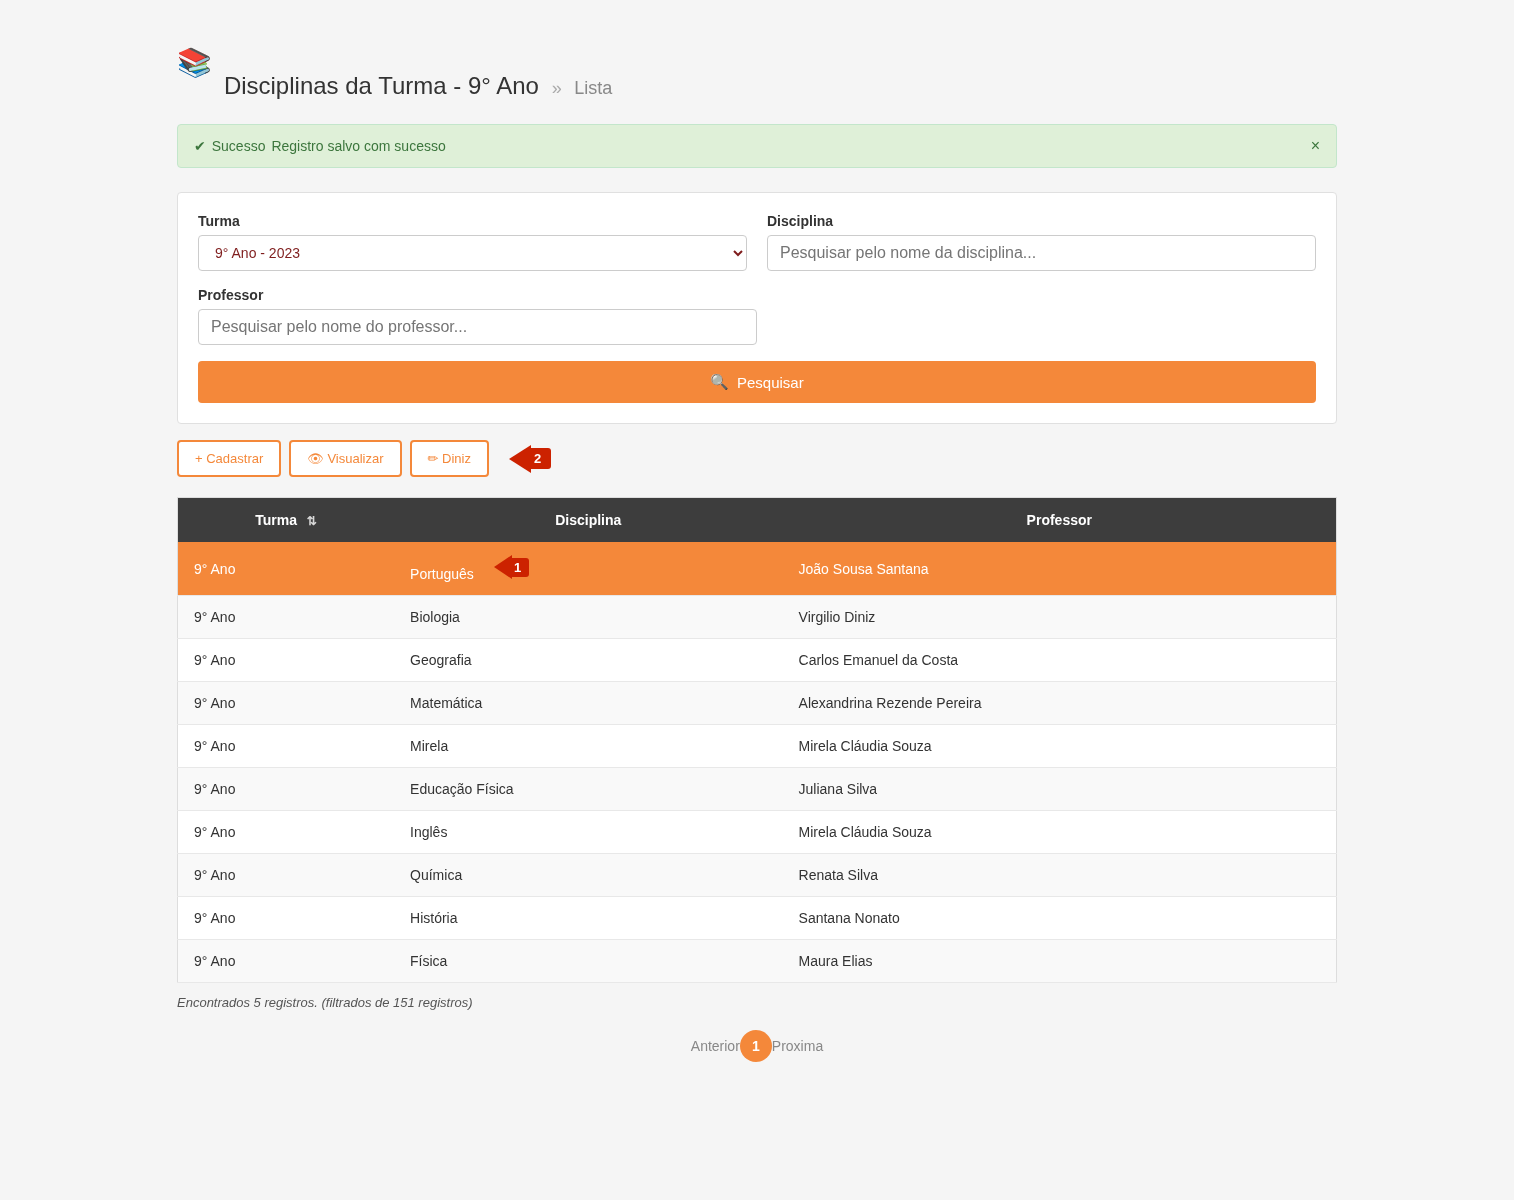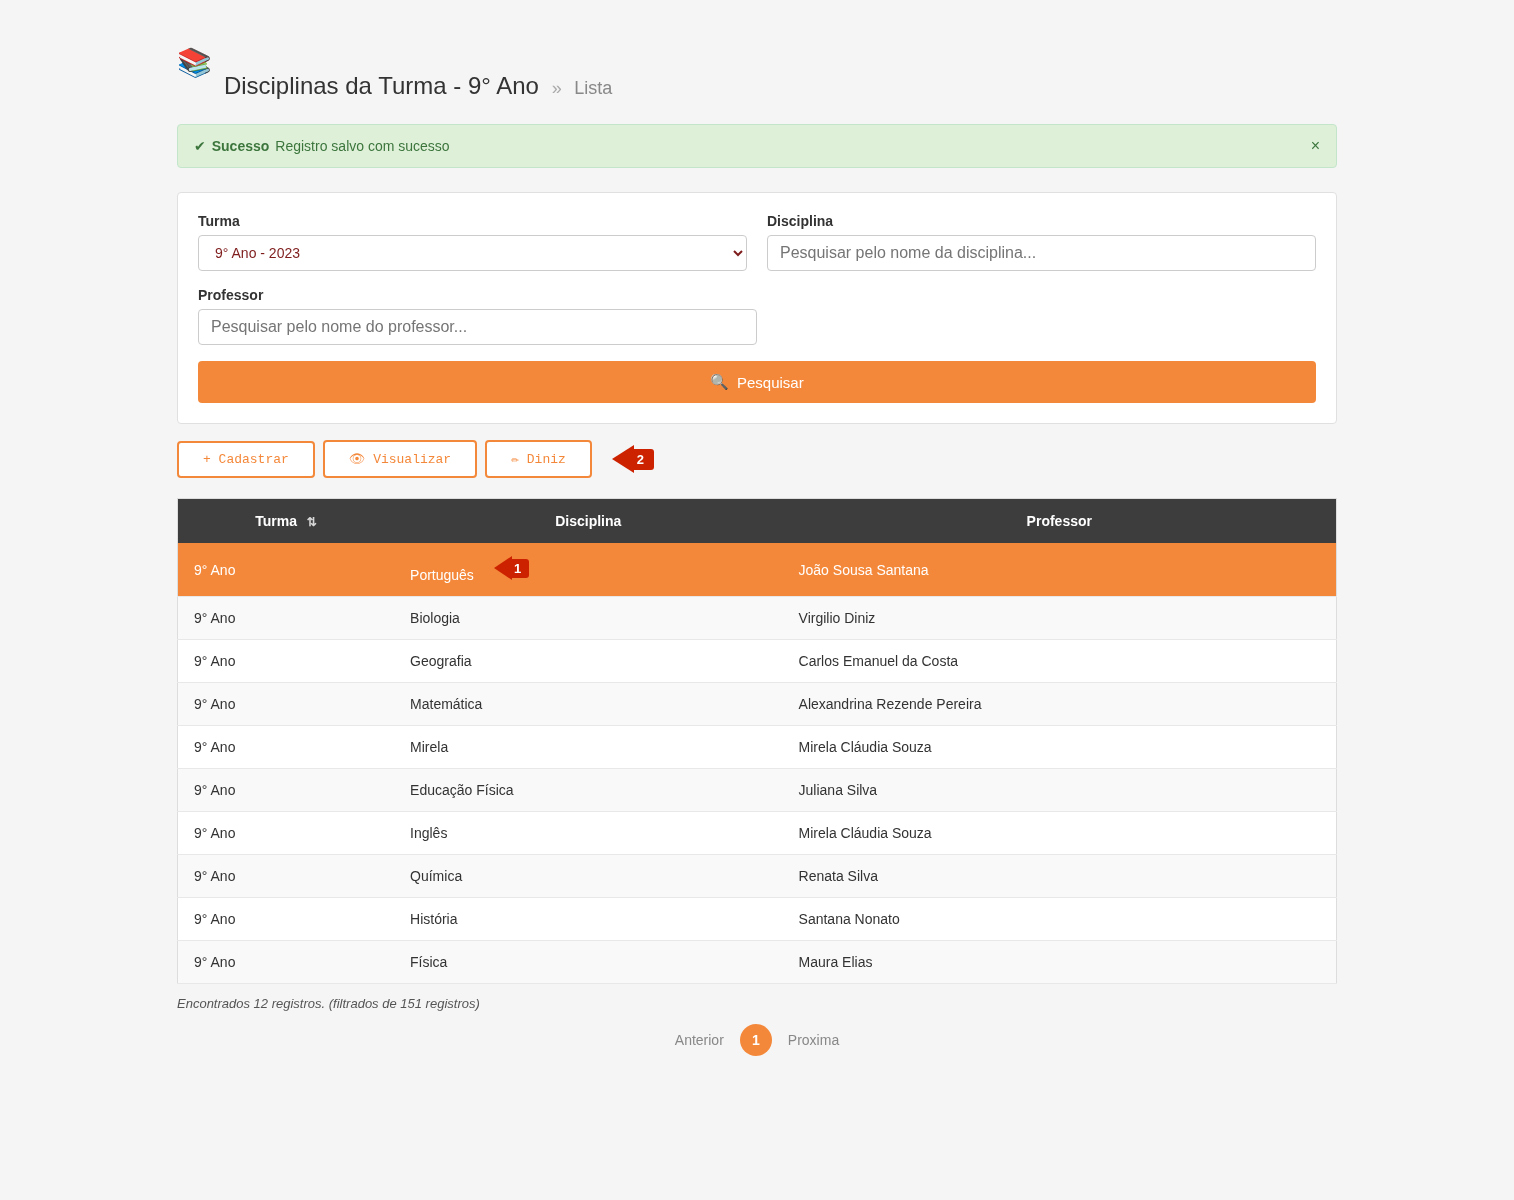--- a/index.html
+++ b/index.html
@@ -50,21 +50,21 @@
       display: flex;
       align-items: center;
       justify-content: space-between;
     }
     .alert-success .alert-text {
       display: flex;
       align-items: center;
       gap: 6px;
     }
     .alert-success .alert-bold {
-      font-weight: bold;
+      font-weight: normal;
     }
     .alert-close {
       cursor: pointer;
       color: #3c763d;
       font-size: 16px;
       background: none;
       border: none;
       padding: 0;
     }
     .filter-section {
@@ -124,32 +124,31 @@
       gap: 8px;
       margin-top: 4px;
     }
     .action-buttons {
       display: flex;
       gap: 8px;
       margin-bottom: 20px;
       align-items: center;
     }
     .btn-action {
-      padding: 9px 24px;
+      padding: 9px 16px;
       border: 2px solid #f4883a;
       background: #fff;
       color: #f4883a;
       border-radius: 4px;
       cursor: pointer;
       font-size: 13px;
       display: flex;
       align-items: center;
       gap: 6px;
       white-space: nowrap;
-      font-family: Liberation Mono, monospace;
     }
     .data-table {
       width: 100%;
       border-collapse: collapse;
       background: #fff;
       border: 1px solid #ddd;
     }
     .data-table thead tr {
       background: #3d3d3d;
       color: #fff;
@@ -185,22 +184,22 @@
       font-size: 13px;
       color: #555;
     }
     .table-footer-info span {
       font-style: italic;
     }
     .pagination {
       display: flex;
       align-items: center;
       justify-content: center;
-      gap: 16px;
-      margin-top: 13px;
+      gap: 0;
+      margin-top: 20px;
     }
     .pagination-btn {
       color: #888;
       font-size: 14px;
       cursor: pointer;
       background: none;
       border: none;
     }
     .pagination-current {
       width: 32px;
@@ -370,21 +369,21 @@
         </tr>
         <tr>
           <td>9° Ano</td>
           <td>Física</td>
           <td>Maura Elias</td>
         </tr>
       </tbody>
   </table>
 
   <div class="table-footer-info">
-    <span>Encontrados 12 registros.</span>
+    <span>Encontrados 5 registros.</span>
     <span>(filtrados de 151 registros)</span>
   </div>
 
   <div class="pagination">
     <button class="pagination-btn">Anterior</button>
     <div class="pagination-current">1</div>
     <button class="pagination-btn">Proxima</button>
   </div>
 
 </div>

